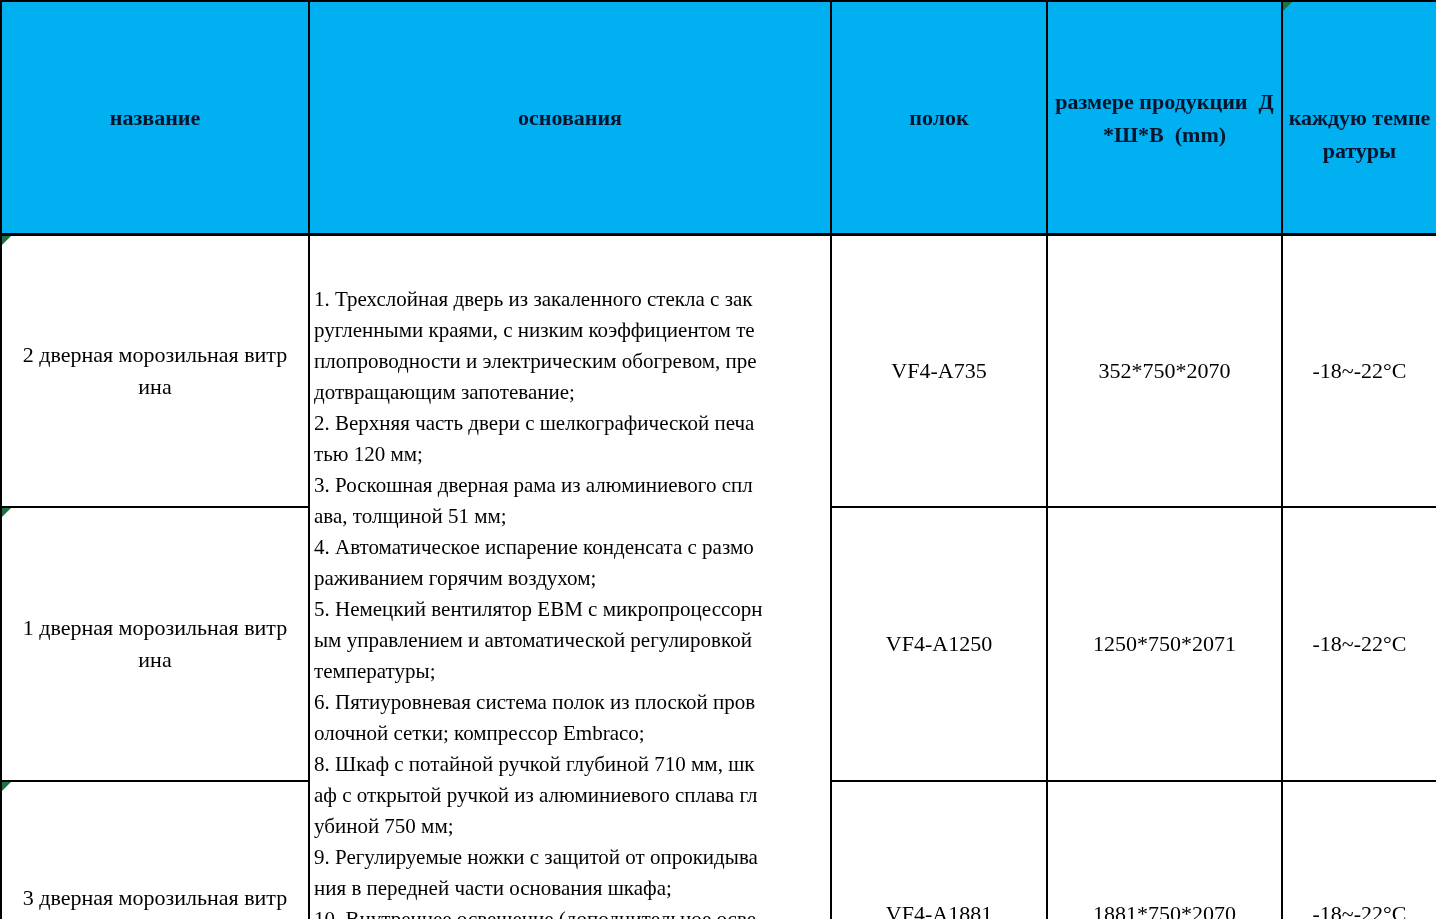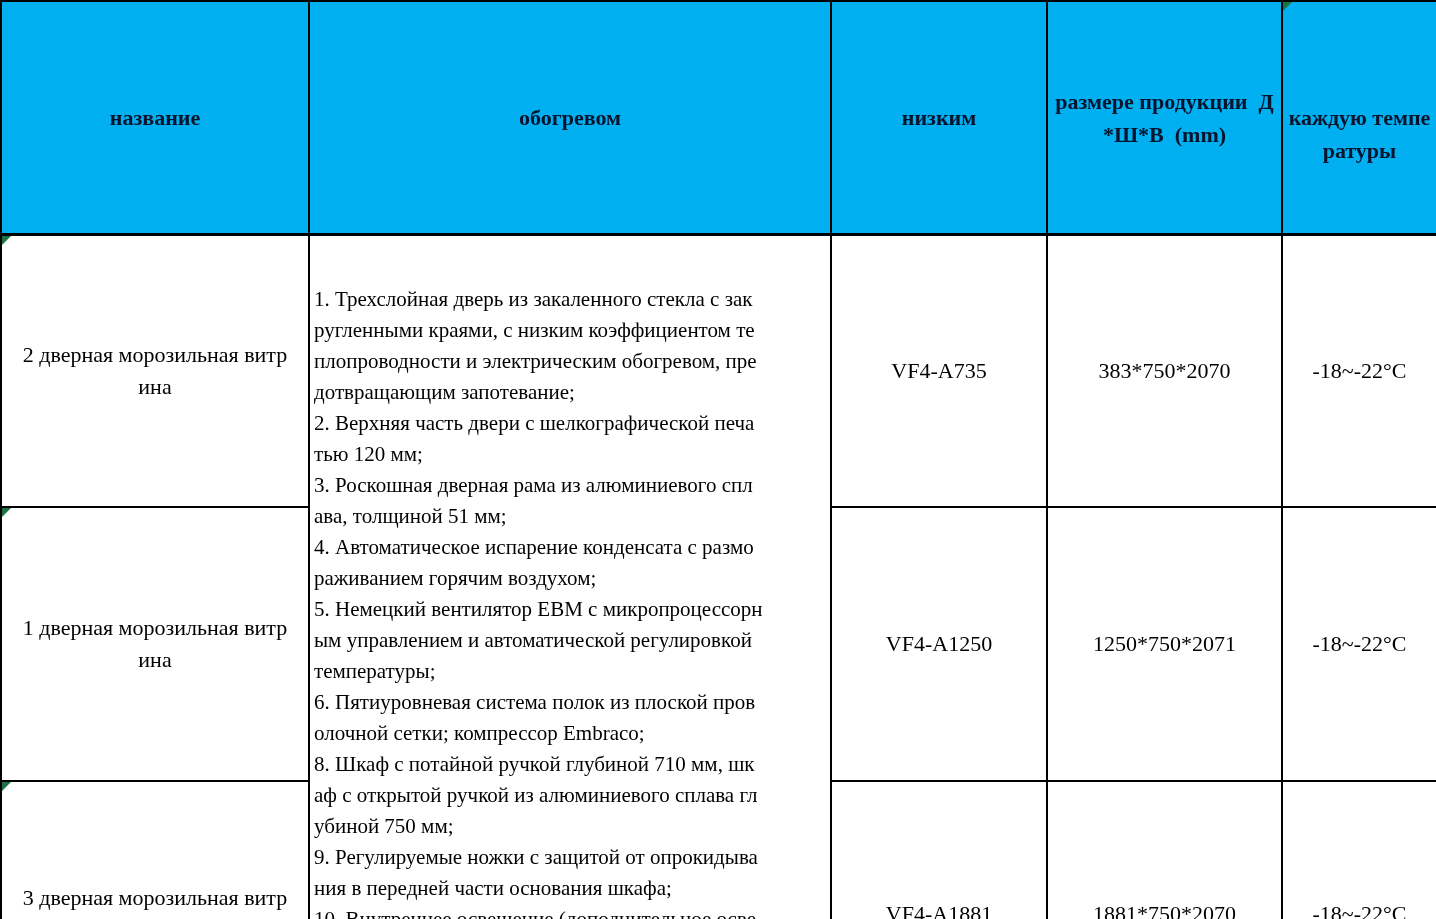--- a/index.html
+++ b/index.html
@@ -69,24 +69,24 @@
       <col style="width:216px">
       <col style="width:235px">
       <col style="width:155px">
     </colgroup>
     <thead>
       <tr style="height:105px">
         <th>
           <div class="cell-text">название</div>
         </th>
         <th>
-          <div class="cell-text">обогревом</div>
+          <div class="cell-text">основания</div>
         </th>
         <th>
-          <div class="cell-text">низким</div>
+          <div class="cell-text">полок</div>
         </th>
         <th>
           <div class="cell-text">размере продукции  Д
 *Ш*В  (mm)</div>
         </th>
         <th>
           <span class="tri"></span>
           <div class="cell-text">каждую темпе
 ратуры</div>
         </th>
@@ -121,21 +121,21 @@
 9. Регулируемые ножки с защитой от опрокидыва
 ния в передней части основания шкафа;
 10. Внутреннее освещение (дополнительное осве
 щение со стороны двери доступно за дополнитель
 ную плату в размере 52 юаней за каждую дверь).</div>
         </td>
         <td>
           <div class="cell-text">VF4-A735</div>
         </td>
         <td>
-          <div class="cell-text">383*750*2070</div>
+          <div class="cell-text">352*750*2070</div>
         </td>
         <td>
           <div class="cell-text">-18~-22°C</div>
         </td>
       </tr>
       <tr style="height:274px">
         <td>
           <span class="tri"></span>
           <div class="cell-text">1 дверная морозильная витр
 ина</div>

